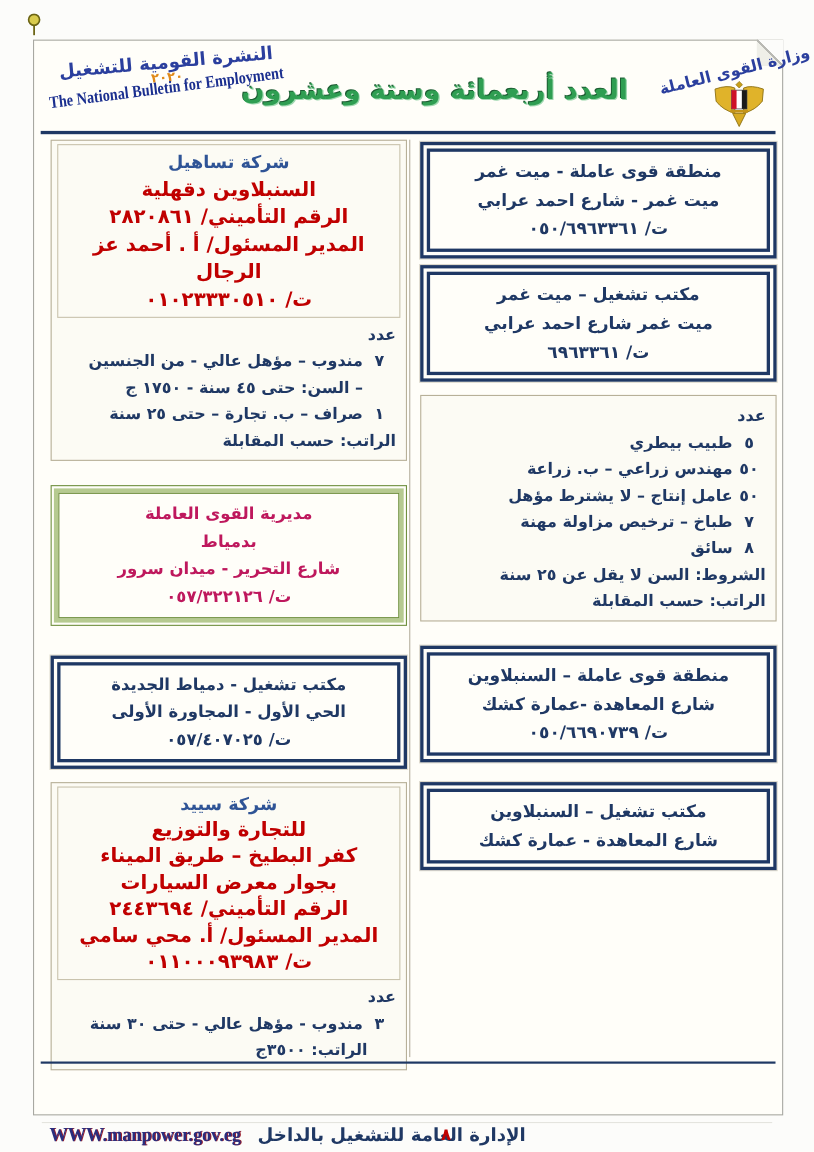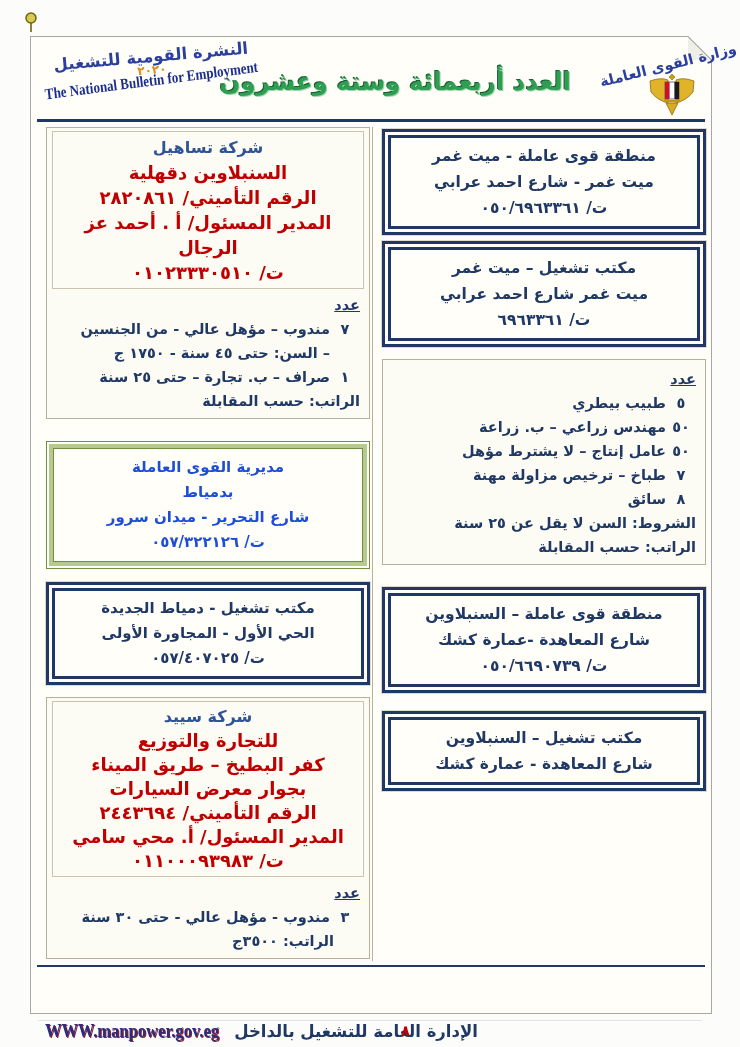--- a/index.html
+++ b/index.html
@@ -35,28 +35,28 @@
   .col-right{left:351px}
   .col-left{left:15px;top:88px}
   
   .addr-box{border:3px solid #1f3864;background:#fffef9;padding:3px;box-shadow:0 0 0 1px #ddd9cc}
   .addr-inner{border:3px solid #1f3864;padding:5px 4px;text-align:center;
     color:#1f3864;font-weight:bold;font-size:15.5px;line-height:26px}
   
   .green-box{border:1px solid #70903f;padding:2px;background:#fffef9}
   .green-mid{border:4px solid #b6ca90}
   .green-inner{border:1px solid #70903f;padding:6px 4px;text-align:center;
-    color:#1d4ed8;font-weight:bold;font-size:15px;line-height:25px}
+    color:#be185d;font-weight:bold;font-size:15px;line-height:25px}
   
   .company{border:1px solid #b7b098;background:#fcfbf4;padding:3px 5px}
   .chead{border:1px solid #c9c3ad;padding:3px 18px;text-align:center}
   .ctitle{color:#2f5496;font-weight:bold;font-size:16px;line-height:25px}
   .cline{color:#c00000;font-weight:bold;font-size:18px;line-height:25px}
   .jobs{padding:4px 4px 2px;color:#1f3864;font-weight:bold;font-size:14.5px;line-height:24px;text-align:right}
-  .jlabel{text-decoration:underline}
+  .jlabel{}
   .jrow{display:flex}
   .jnum{flex:0 0 30px;text-align:center}
   .jdesc{flex:1}
   .jcont{padding-right:30px}
   .jnote.indent{padding-right:26px}
   
   .ftr-rule{position:absolute;left:6px;top:928px;width:668px;height:2px;background:#1f3864}
   .ftr{position:absolute;left:14px;top:981px;width:652px;height:26px;direction:ltr;
     display:flex;align-items:center;justify-content:flex-start}
   .site{font-family:"Liberation Serif",serif;font-weight:bold;font-size:18px;color:#2a2e7e;
@@ -197,21 +197,21 @@
       <div class="green-mid">
         <div class="green-inner">
           <div>مديرية القوى العاملة</div>
           <div>بدمياط</div>
           <div>شارع التحرير -  ميدان سرور</div>
           <div>ت/ ٠٥٧/٣٢٢١٢٦</div>
         </div>
       </div>
     </div>
 
-    <div class="addr-box" style="margin-top:13px">
+    <div class="addr-box" style="margin-top:27px">
       <div class="addr-inner" style="line-height:25px;font-size:15px">
         <div>مكتب تشغيل - دمياط الجديدة</div>
         <div>الحي الأول - المجاورة الأولى</div>
         <div>ت/ ٠٥٧/٤٠٧٠٢٥</div>
       </div>
     </div>
 
     <div class="company" style="margin-top:12px">
       <div class="chead" style="line-height:24px">
         <div class="ctitle" style="line-height:24px">شركة سييد</div>

